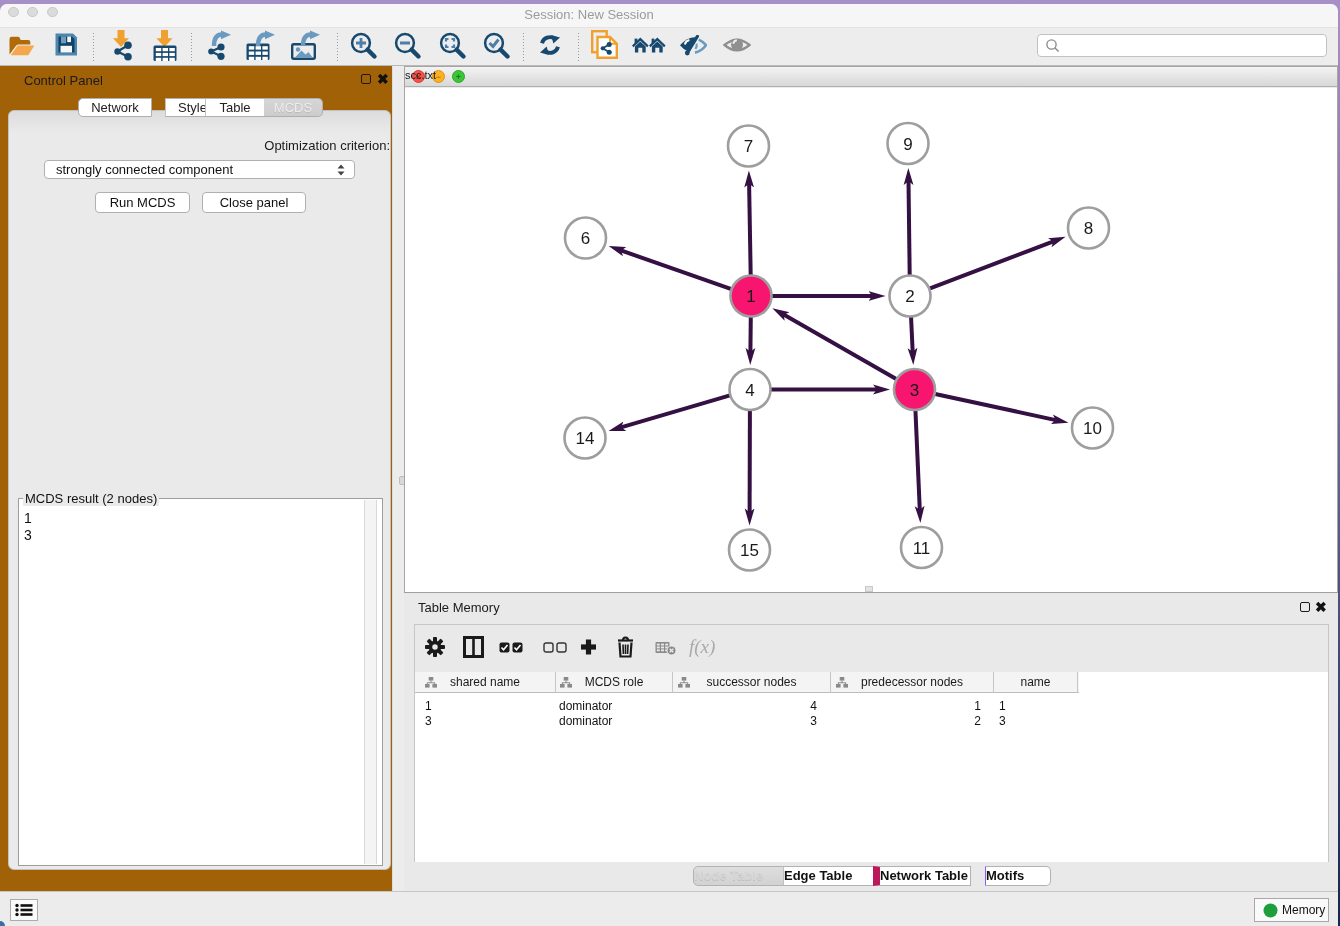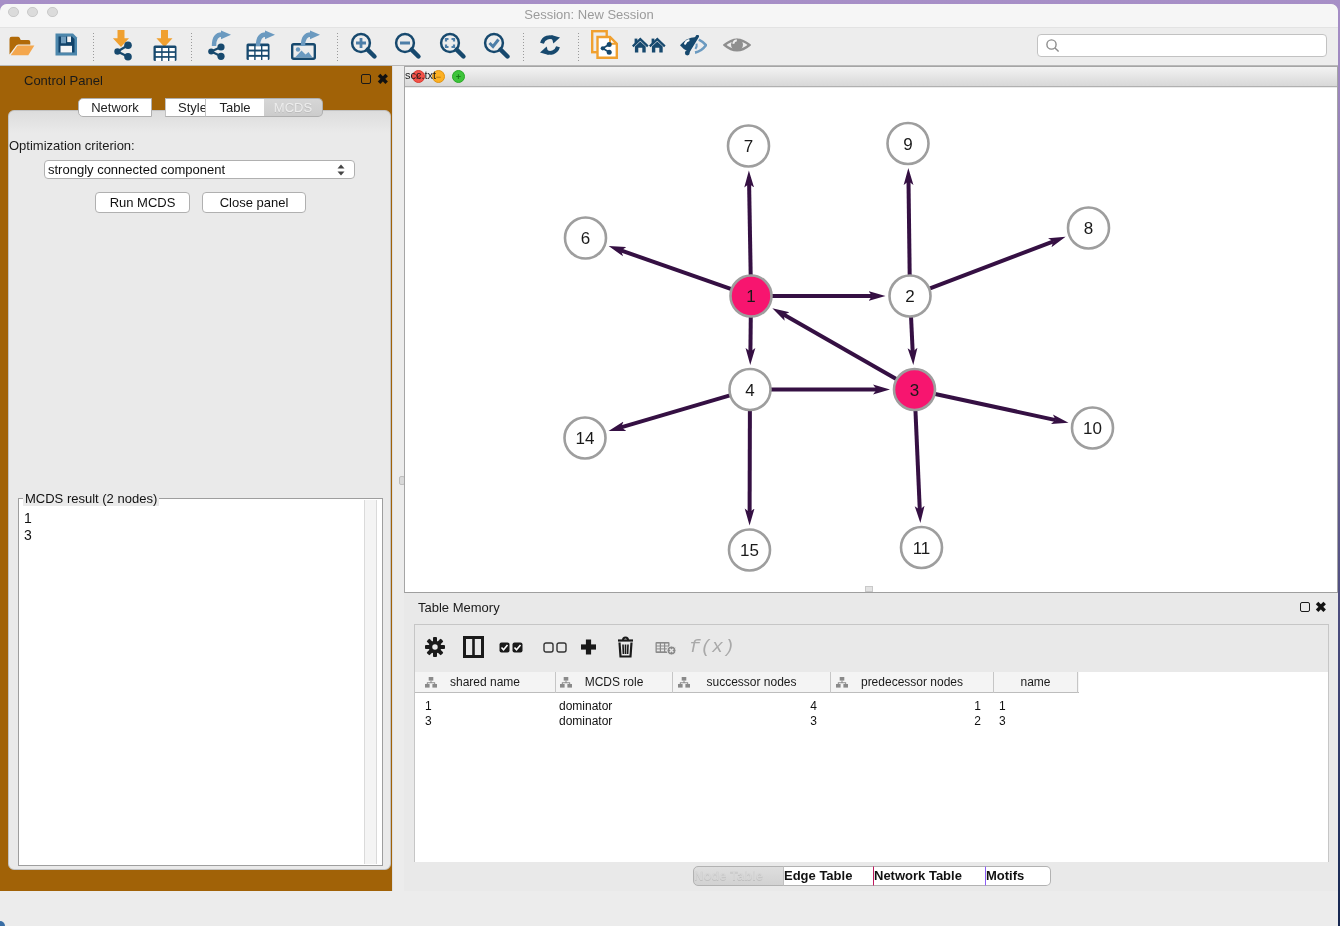--- a/index.html
+++ b/index.html
@@ -12,21 +12,21 @@
 .tbi{position:absolute;top:0}
 .vsep{position:absolute;top:5px;height:29px;width:1px;background-image:repeating-linear-gradient(#9a9a9a 0 1px,transparent 1px 3px)}
 #search{position:absolute;left:1037px;top:6px;width:290px;height:23px;background:#fff;border:1px solid #c2c2c2;border-radius:4px}
 
 #cpanel{position:absolute;left:0;top:62px;width:392px;height:825px;background:#a16207}
 .ph{font-size:13px;color:#1a1a1a}
 .flt{position:absolute;width:10px;height:10px;border:1.6px solid #1a1a1a;border-radius:2px}
 .cls{position:absolute;font-size:14px;font-weight:bold;color:#111}
 .tab{position:absolute;top:32px;height:19px;background:#fff;border:1px solid #afafaf;font-size:13px;color:#222;text-align:center;line-height:18px;z-index:6}
 #innerp{position:absolute;left:8px;top:44px;width:383px;height:760px;border:1px solid #c2c2c2;border-radius:6px;background:linear-gradient(#dcdcdc 0,#eaeaea 22px)}
-#drop{position:absolute;left:35px;top:49px;width:311px;height:19px;background:#fff;border:1px solid #b0b0b0;border-radius:4px;font-size:13px;color:#111;line-height:17px;padding-left:3px}
+#drop{position:absolute;left:35px;top:49px;width:311px;height:19px;background:#fff;border:1px solid #b0b0b0;border-radius:4px;font-size:13px;color:#111;line-height:17px;padding-left:11px}
 .btn{position:absolute;top:81px;height:21px;background:#fff;border:1px solid #b0b0b0;border-radius:4px;font-size:13px;color:#111;text-align:center;line-height:19px}
 #fieldset{position:absolute;left:9px;top:387px;width:365px;height:368px;border:1px solid #9e9e9e;background:#fff}
 #legend{position:absolute;left:4px;top:-8px;background:#eaeaea;padding:0 2px;font-size:13px;color:#111}
 #scrt{position:absolute;right:5px;top:1px;width:13px;height:364px;background:#f4f4f4;border-left:1px solid #dadada;border-right:1px solid #dadada}
 
 #vsplit{position:absolute;left:392px;top:62px;width:12px;height:825px;background:#ececec;border-left:1px solid #dedede}
 
 #netwin{position:absolute;left:404px;top:62px;width:934px;height:527px;border:1px solid #a5a5a5;border-bottom:1px solid #9f9f9f}
 #nettb{position:absolute;left:0;top:0;width:932px;height:20px;background:linear-gradient(#f3f3f3,#d8d8d8);border-bottom:1px solid #b0b0b0}
 .mac{position:absolute;top:2.5px;width:13px;height:13px;border-radius:50%;font-size:9px;line-height:12px;text-align:center;font-weight:bold}
@@ -216,21 +216,21 @@
   </div>
   <div id="cpanel">
     <div class="ph" style="position:absolute;left:24px;top:7px">Control Panel</div>
     <div class="flt" style="left:361px;top:8px"></div>
     <div class="cls" style="left:377px;top:5px">✖</div>
     <div class="tab" style="left:78px;width:74px;border-radius:5px 0 0 5px">Network</div>
     <div class="tab" style="left:165px;width:55px;border-left:1px solid #c2c2c2">Style</div>
     <div class="tab" style="left:205px;width:60px;border-left:1px solid #c2c2c2">Table</div>
     <div class="tab" style="left:264px;width:59px;border-left:none;border-radius:0 5px 5px 0;background:linear-gradient(#d6d6d6,#cccccc);color:#ededed;text-shadow:0 1px 0 #bdbdbd">MCDS</div>
     <div id="innerp">
-      <div class="ph" style="position:absolute;left:0;top:27px;width:100%;text-align:left">Optimization criterion:</div>
+      <div class="ph" style="position:absolute;left:0;top:27px;width:100%;text-align:right">Optimization criterion:</div>
       <div id="drop">strongly connected component
         <svg width="10" height="14" style="position:absolute;right:8px;top:2px" viewBox="0 0 10 14">
             <path d="M1.5 5.5 L5 1.5 L8.5 5.5 Z" fill="#444"></path>
             <path d="M1.5 8.5 L5 12.5 L8.5 8.5 Z" fill="#444"></path>
           </svg>
       </div>
       <div class="btn" style="left:86px;width:95px">Run MCDS</div>
       <div class="btn" style="left:193px;width:104px">Close panel</div>
       <div id="fieldset">
         <div id="legend">MCDS result (2 nodes)</div>
@@ -365,21 +365,21 @@
           <rect x="10.200000000000001" y="2.6" width="3" height="1.9" fill="#e9e9e9"></rect>
           <rect x="1.8" y="5.5" width="3" height="1.9" fill="#e9e9e9"></rect>
           <rect x="6.0" y="5.5" width="3" height="1.9" fill="#e9e9e9"></rect>
           <rect x="10.200000000000001" y="5.5" width="3" height="1.9" fill="#e9e9e9"></rect>
           <rect x="1.8" y="8.4" width="3" height="1.9" fill="#e9e9e9"></rect>
           <rect x="6.0" y="8.4" width="3" height="1.9" fill="#e9e9e9"></rect>
           <rect x="10.200000000000001" y="8.4" width="3" height="1.9" fill="#e9e9e9"></rect>
           <circle cx="16.5" cy="9.5" r="4.5" fill="#8a8a8a" stroke="#e9e9e9" stroke-width="1"></circle>
           <path d="M14.7 7.7 L18.3 11.3 M18.3 7.7 L14.7 11.3" stroke="#e9e9e9" stroke-width="1.4"></path>
         </svg>
-      <div style="position:absolute;left:274px;top:11px;font-family:Liberation Mono, monospace;font-style:italic;font-size:19px;color:#a9a9a9">f(x)</div>
+      <div style="position:absolute;left:274px;top:11px;font-family:Liberation Serif, serif;font-style:italic;font-size:19px;color:#a9a9a9">f(x)</div>
       <div id="thead">
         <div class="col" style="left:0px;width:141px"><svg style="position:absolute;left:10px;top:5px" width="12" height="11" viewBox="0 0 12 11">
               <g fill="#8a8a8a">
                 <rect x="3.7" y="0" width="4.6" height="3.6"></rect>
                 <rect x="0" y="7" width="4.6" height="3.6"></rect>
                 <rect x="7.4" y="7" width="4.6" height="3.6"></rect>
                 <path d="M5.5 3.6 h1 v2 h-1 Z M2 5.2 h8 v1 H2 Z M1.8 5.6 h1 v2 h-1 Z M9.2 5.6 h1 v2 h-1 Z"></path>
               </g>
             </svg>shared name</div>
         <div class="col" style="left:141px;width:117px"><svg style="position:absolute;left:4px;top:5px" width="12" height="11" viewBox="0 0 12 11">
@@ -416,17 +416,37 @@
 <div style="position:absolute;left:584px;top:27px">1</div>
 <div style="position:absolute;left:10px;top:42px">3</div>
 <div style="position:absolute;left:144px;top:42px">dominator</div>
 <div style="position:absolute;left:302px;width:100px;top:42px;text-align:right">3</div>
 <div style="position:absolute;left:466px;width:100px;top:42px;text-align:right">2</div>
 <div style="position:absolute;left:584px;top:42px">3</div>
       </div>
     </div>
     <div class="btab" style="left:289px;width:91px;border-radius:5px 0 0 5px;background:linear-gradient(#dedede,#d2d2d2);color:#d6d6d6;text-shadow:0 1px 0 #c0c0c0">Node Table</div>
     <div class="btab" style="left:379px;width:91px;border-left:1px solid #c0c0c0">Edge Table</div>
-    <div class="btab" style="left:469px;width:113px;border-left:1px solid #be185d">Network Table</div>
+    <div class="btab" style="left:469px;width:98px;border-left:7px solid #be185d">Network Table</div>
     <div class="btab" style="left:581px;width:66px;border-left:1px solid #8b5cf6;border-radius:0 5px 5px 0">Motifs</div>
+  </div>
+  <div id="status">
+    <div id="lbtn">
+      <svg width="18" height="14" style="position:absolute;left:4px;top:3px" viewBox="0 0 18 14">
+          <g fill="#111">
+            <circle cx="2" cy="2.5" r="1.7"></circle>
+            <circle cx="2" cy="7" r="1.7"></circle>
+            <circle cx="2" cy="11.5" r="1.7"></circle>
+            <rect x="5.5" y="1.2" width="12" height="2.6"></rect>
+            <rect x="5.5" y="5.7" width="12" height="2.6"></rect>
+            <rect x="5.5" y="10.2" width="12" height="2.6"></rect>
+          </g>
+        </svg>
+    </div>
+    <div id="mbtn">
+      <svg width="15" height="15" style="position:absolute;left:8px;top:4px">
+          <circle cx="7.5" cy="7.5" r="7" fill="#1f9e3c"></circle>
+        </svg>
+      <span style="position:absolute;left:27px;top:4px">Memory</span>
+    </div>
   </div>
 </div>
 <div style="position:absolute;left:-5px;top:921px;width:10px;height:10px;border-radius:50%;background:#3a6ea5"></div>
 
 </body></html>

